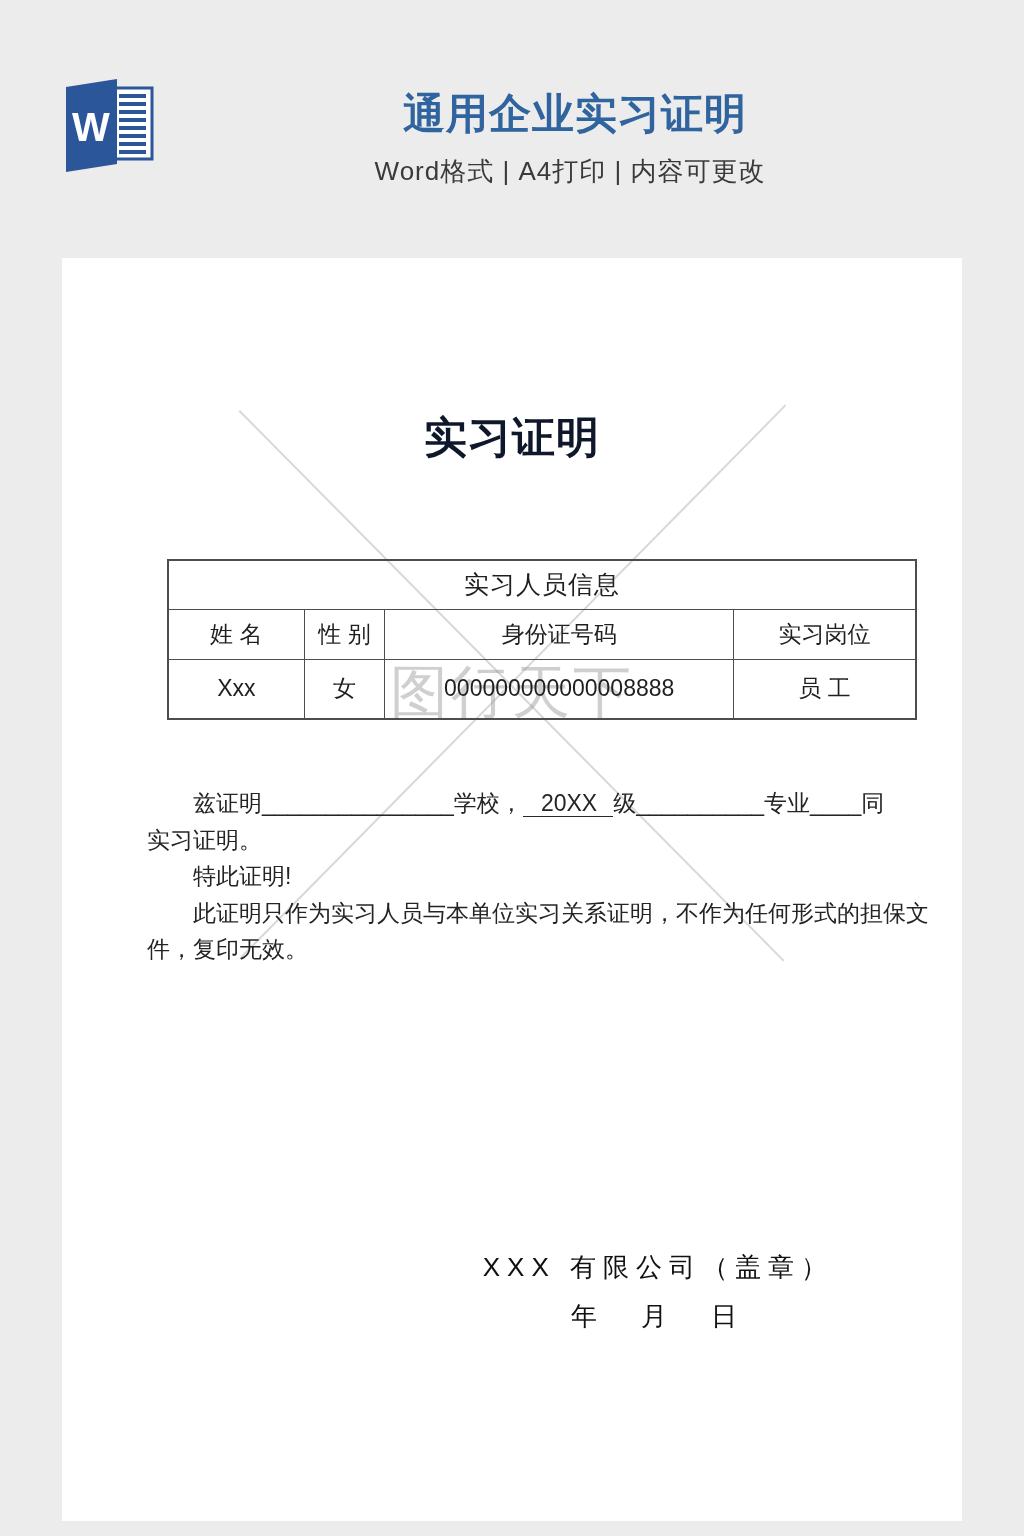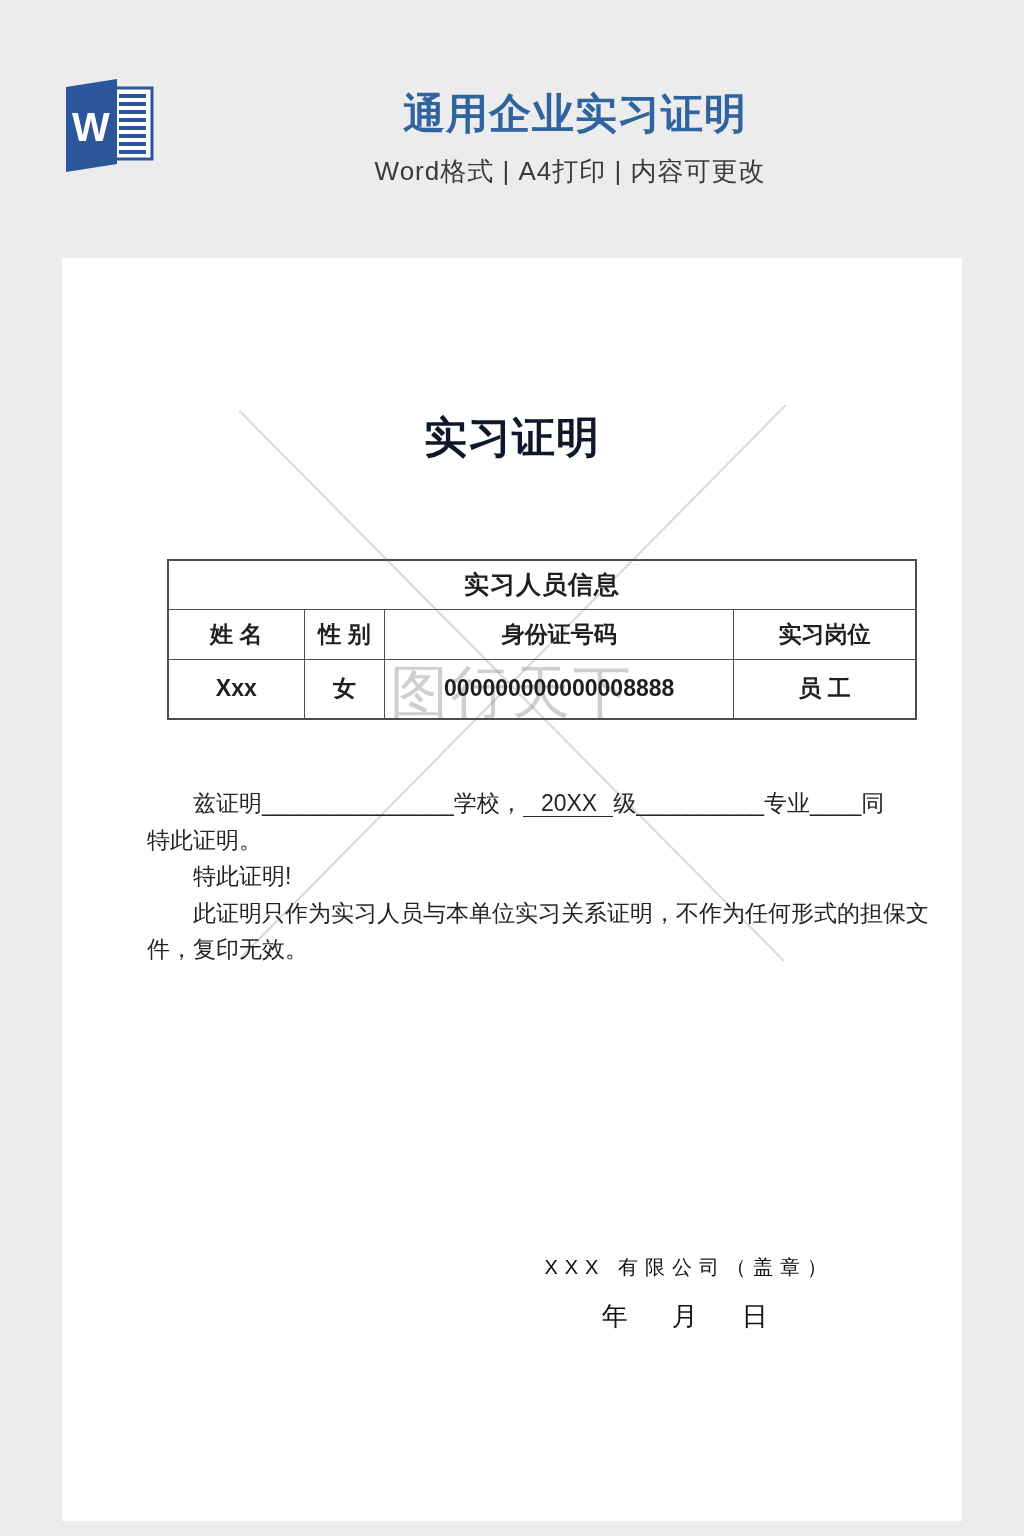--- a/index.html
+++ b/index.html
@@ -52,21 +52,21 @@
   }
 
   
   .table-wrap { position: absolute; left: 105px; top: 301px; z-index: 2; }
   table.info {
     width: 750px; border-collapse: collapse;
     border: 2px solid #4d4d4d; background: transparent;
   }
   table.info td, table.info th {
     border: 1px solid #4d4d4d; text-align: center; vertical-align: middle;
-    font-weight: 700; background: transparent; color: #1f1f1f;
+    font-weight: 400; background: transparent; color: #1f1f1f;
   }
   tr.t-merged td { height: 49px; font-size: 25px; letter-spacing: 1px; }
   tr.t-cols  th { height: 50px; font-size: 23px; }
   tr.t-data  td { height: 60px; font-size: 23px; }
   .c1 { width: 18.2%; } .c2 { width: 10.8%; } .c3 { width: 46.6%; } .c4 { width: 24.4%; }
 
   
   .body-text {
     position: absolute; left: 85px; top: 527px; width: 770px; z-index: 2;
     font-size: 23px; line-height: 36.5px; color: #242424;
@@ -75,21 +75,21 @@
   .body-text .indent { padding-left: 46px; }
   .filled-blank {
     display: inline-block;
     border-bottom: 1.5px solid #2a2a2a;
     padding: 0 16px 0 18px;
     line-height: 26px;
   }
 
   
   .signature { position: absolute; top: 992px; right: 128px; z-index: 2; text-align: center; }
-  .sig-company { font-size: 20px; letter-spacing: 7px; color: #111; line-height: 34px; }
+  .sig-company { font-size: 26px; letter-spacing: 7px; color: #111; line-height: 34px; }
   .sig-date { margin-top: 15px; font-size: 26px; letter-spacing: 9px; color: #111; line-height: 34px; }
 </style>
 </head>
 <body>
 
 <div>
 
   <header class="banner">
     <svg class="word-icon" viewBox="0 0 88 94" xmlns="http://www.w3.org/2000/svg" aria-hidden="true">
       <rect x="46" y="9" width="40" height="71" fill="#ffffff" stroke="#2b579a" stroke-width="3"></rect>
@@ -141,21 +141,21 @@
           <td>女</td>
           <td>000000000000008888</td>
           <td>员 工</td>
         </tr>
       </tbody>
         </table>
     </div>
 
     <div class="body-text">
       <div class="indent"><span>兹证明_______________学校，</span><span class="filled-blank">20XX</span><span>级__________专业____同</span></div>
-      <div>特此证明。</div>
+      <div>实习证明。</div>
       <div class="indent">特此证明!</div>
       <div class="indent">此证明只作为实习人员与本单位实习关系证明，不作为任何形式的担保文</div>
       <div>件，复印无效。</div>
     </div>
 
     <div class="signature">
       <div class="sig-company">XXX 有限公司（盖章）</div>
       <div class="sig-date">年　月　日</div>
     </div>
 

